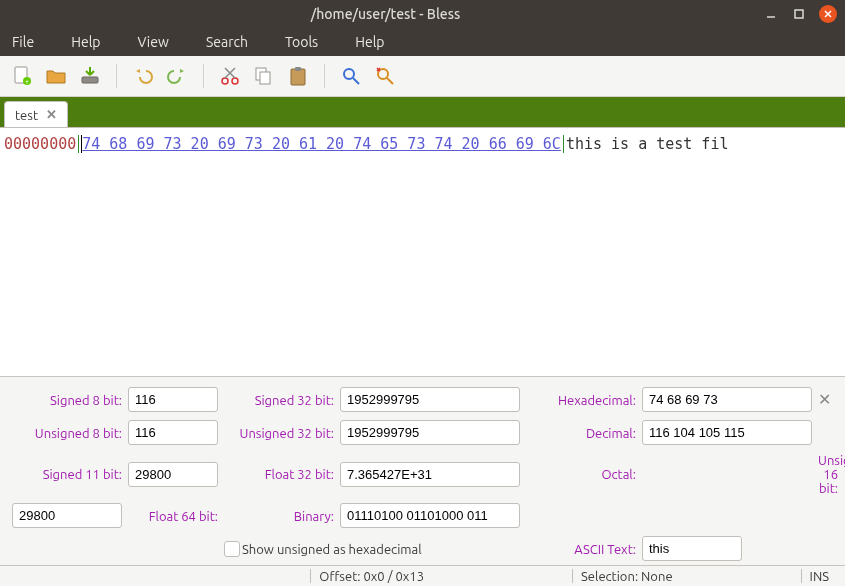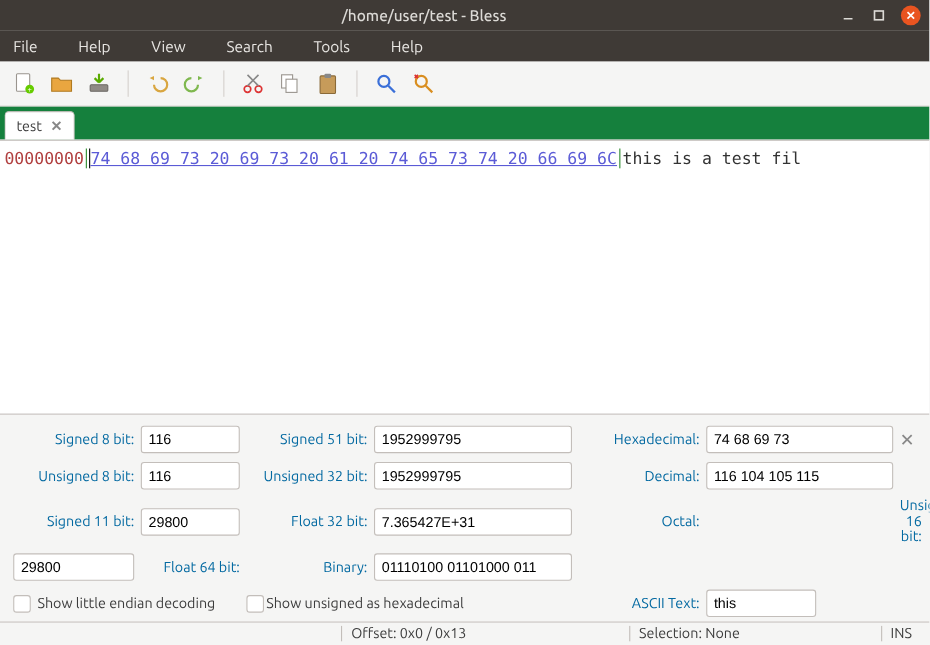--- a/index.html
+++ b/index.html
@@ -40,21 +40,21 @@
   background: #f5f5f4;
   border-bottom: 1px solid #d5d0cc;
   padding: 8px 10px;
   display: flex;
   gap: 10px;
   align-items: center;
 }
 .toolbar .sep { width: 1px; height: 24px; background: #d5d0cc; margin: 0 4px; }
 .tb-icon { width: 24px; height: 24px; display: inline-flex; align-items: center; justify-content: center; cursor: pointer; }
 .tabbar {
-  background: #15803d;
+  background: #4d7c0f;
   display: flex;
   padding: 4px 4px 0 4px;
 }
 .tab {
   background: #fff;
   border: 1px solid #c3beba;
   border-bottom: none;
   border-radius: 4px 4px 0 0;
   padding: 5px 10px;
   display: flex;
@@ -83,21 +83,21 @@
 .datapanel {
   border-top: 1px solid #c9c4c0;
   background: #f5f5f4;
   padding: 10px 12px 4px 12px;
   display: grid;
   grid-template-columns: 110px 90px 110px 180px 110px 170px 20px;
   gap: 8px 6px;
   align-items: center;
   font-size: 13px;
 }
-.datapanel label { text-align: right; color: #0369a1; }
+.datapanel label { text-align: right; color: #a21caf; }
 .datapanel input[type=text] {
   border: 1px solid #c3beba;
   border-radius: 3px;
   background: #fff;
   padding: 4px 6px;
   font-size: 13px;
   width: 100%;
 }
 .cb-row { grid-column: 1 / span 2; display: flex; align-items: center; gap: 6px; }
 .cb-row2 { grid-column: 3 / span 2; display: flex; align-items: center; gap: 2px; }
@@ -231,21 +231,21 @@
   </div>
 </div>
 
 <div class="hexview">
   <div class="hexrow"><span class="off">00000000</span><span class="vline"></span><span class="hx sel"><span class="cursor-mark"></span><span>74 68 69 73 20 69 73 20 61 20 74 65 73 74 20 66 69 6C</span></span><span class="vline"></span><span class="asc">this is a test fil</span></div>
 </div>
 
 <div class="datapanel">
   <label>Signed 8 bit:</label>
   <input type="text" value="116" style="">
-  <label>Signed 51 bit:</label>
+  <label>Signed 32 bit:</label>
   <input type="text" value="1952999795" style="">
   <label>Hexadecimal:</label>
   <input type="text" value="74 68 69 73" style="">
   <span class="closepanel">✕</span>
 
   <label>Unsigned 8 bit:</label>
   <input type="text" value="116" style="">
   <label>Unsigned 32 bit:</label>
   <input type="text" value="1952999795" style="">
   <label>Decimal:</label>
@@ -259,24 +259,20 @@
   <label>Octal:</label>
   <span></span>
 
   <label>Unsigned 16 bit:</label>
   <input type="text" value="29800" style="">
   <label>Float 64 bit:</label>
   <label>Binary:</label>
   <input type="text" value="01110100 01101000 011" style="">
   <span></span>
 
-  <div class="cb-row">
-    <input type="checkbox" style="">
-    <span>Show little endian decoding</span>
-  </div>
   <div class="cb-row2">
     <input type="checkbox" style="">
     <span>Show unsigned as hexadecimal</span>
   </div>
   <label class="ascii-row-l">ASCII Text:</label>
   <input class="ascii-row-v" type="text" style="width: 100px;" value="this">
   <span></span>
 </div>
 
 <div class="statusbar">

